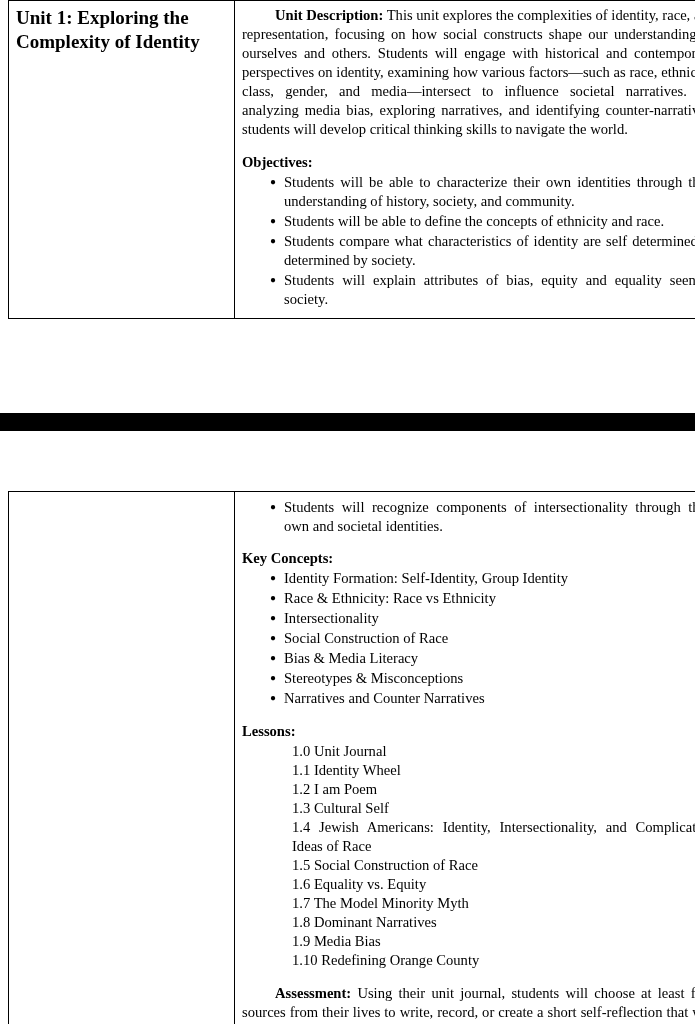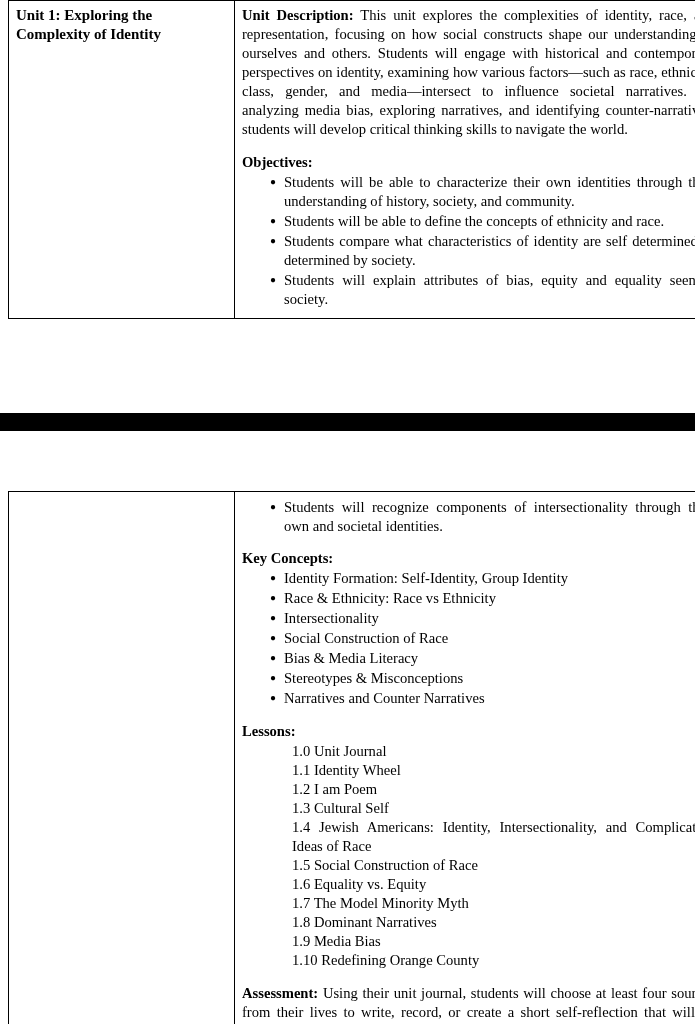--- a/index.html
+++ b/index.html
@@ -28,33 +28,33 @@
   .doc-table td {
     border: 1px solid #000000;
     vertical-align: top;
     padding: 5px 7px 8px 7px;
   }
   .col-left  { width: 211px; }
   .col-right { width: 473px; }
 
   .unit-title {
     font-weight: bold;
-    font-size: 15px;
+    font-size: 19px;
     line-height: 1.28;
   }
 
   .body-text {
     font-size: 14.6px;
     line-height: 1.30;
     text-align: justify;
     margin: 0;
   }
   .body-text.first { text-indent: 0; }
 
-  .lbl { font-weight: bold; }
+  .lbl { font-weight: bold; margin-left: 33px; }
 
   .section-head {
     font-weight: bold;
     font-size: 14.6px;
     margin: 14px 0 0 0;
     line-height: 1.3;
   }
 
   ul.bullets {
     margin: 1px 0 0 0;

